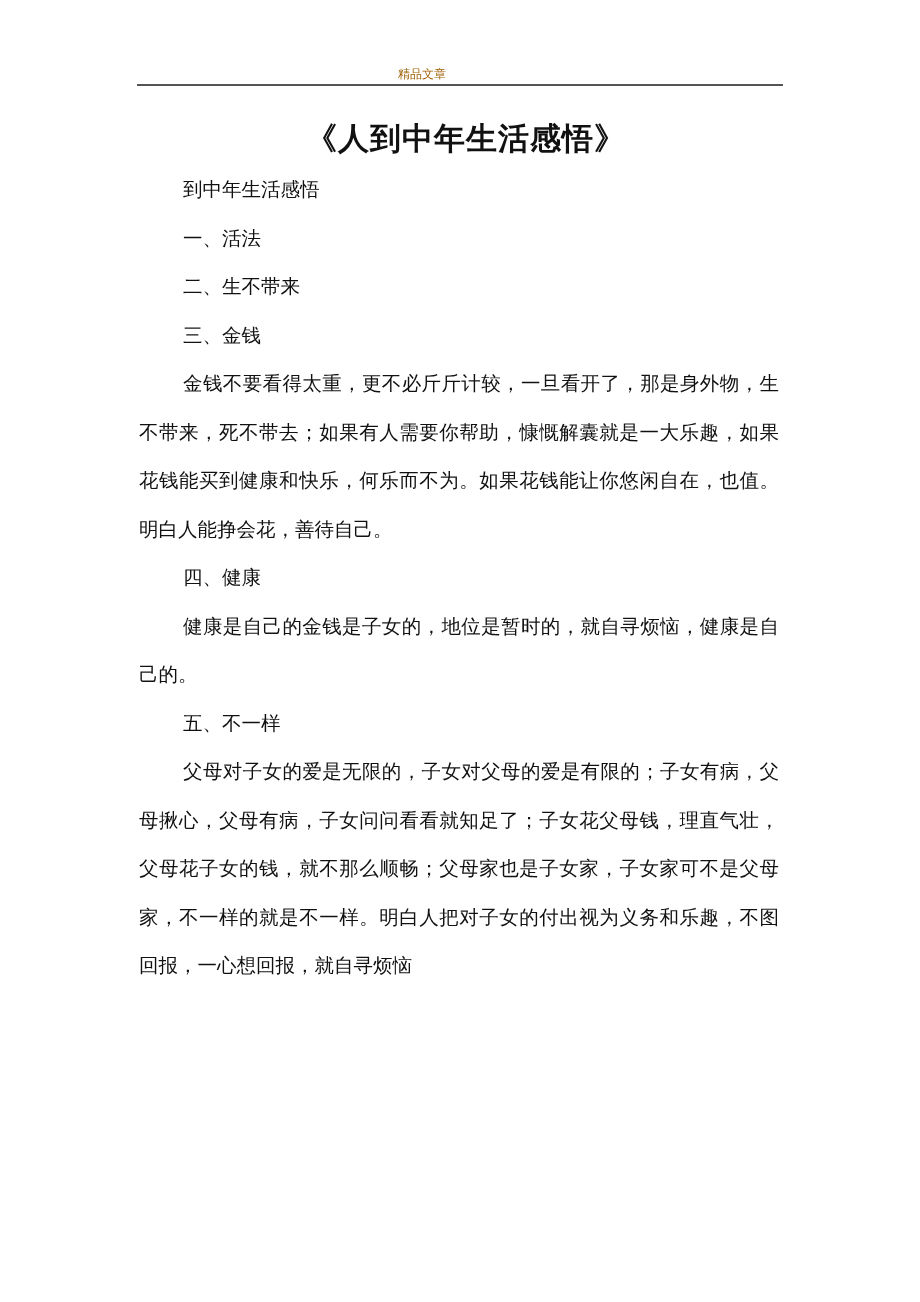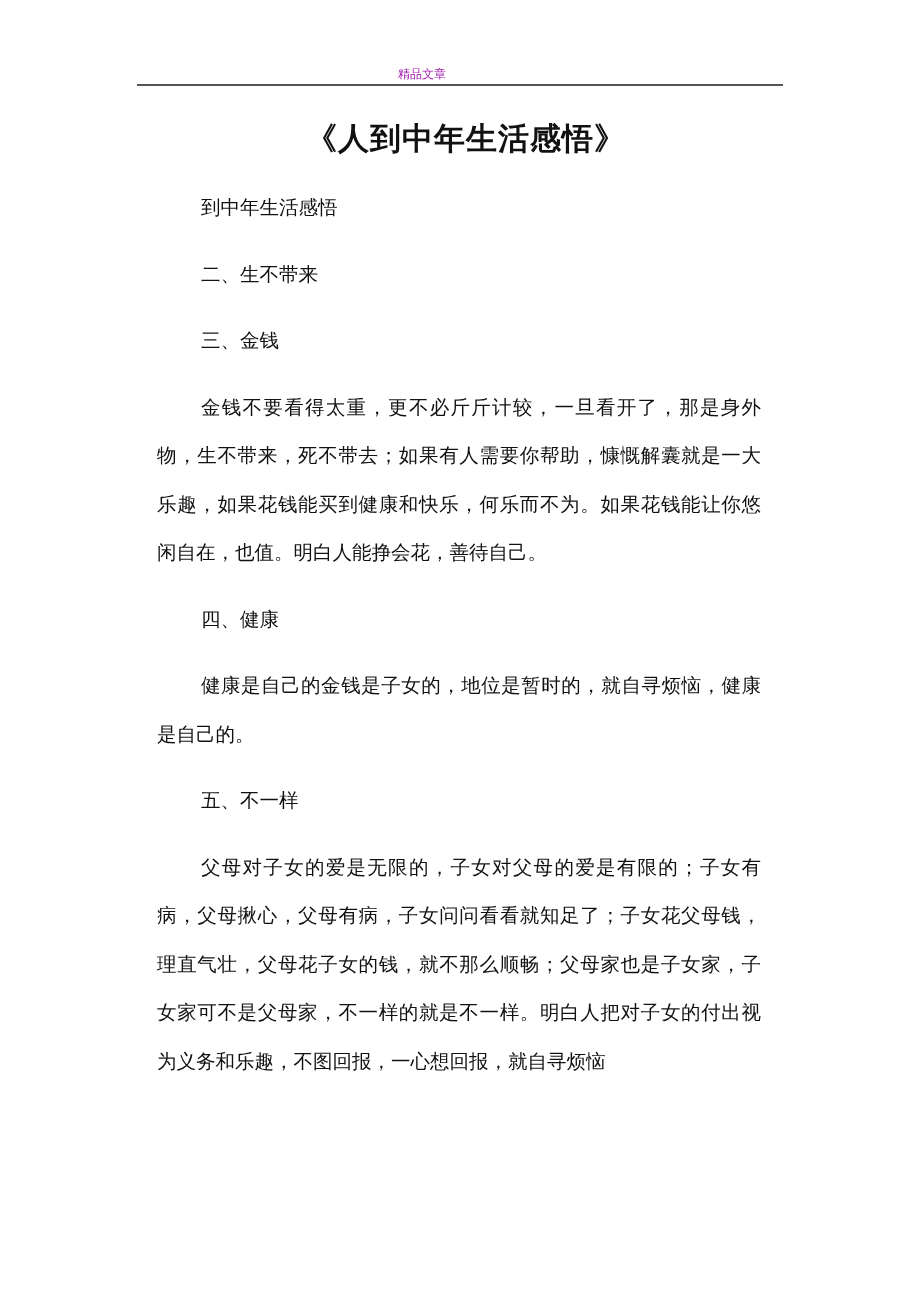--- a/index.html
+++ b/index.html
@@ -1,40 +1,41 @@
 <!DOCTYPE html>
 <html><head>
   <meta charset="utf-8">
   <style>
     html, body { margin: 0; padding: 0; background: #ffffff; }
     body { width: 920px; height: 1302px; position: relative; overflow: hidden;
            font-family: "DejaVu Serif", "Liberation Serif", serif; color: #111; }
     .header-text { position: absolute; top: 66px; left: 0; width: 844px; text-align: center;
-                   font-size: 12px; color: #a21caf; }
+                   font-size: 12px; color: #a16207; }
     .header-rule { position: absolute; top: 84px; left: 137px; width: 646px; height: 0;
                    border-top: 2px solid #555; }
     .title { position: absolute; top: 112px; left: 0; width: 920px; text-align: center;
              font-size: 31px; font-weight: bold; letter-spacing: 1px; }
     .body { position: absolute; top: 166px; left: 139px; width: 640px; }
-    .p { font-size: 19.5px; line-height: 48.5px; margin: 18px; text-align: justify; }
+    .p { font-size: 19.5px; line-height: 48.5px; margin: 0; text-align: justify; }
     .indent { text-indent: 44px; }
     .plain { padding-left: 44px; }
   </style>
 </head>
 <body>
 
 <div>
   <div class="header-text">精品文章</div>
   <div class="header-rule"></div>
 </div>
 
 <h1 class="title" style="margin:6px;">《人到中年生活感悟》</h1>
 
 <div class="body">
   <p class="p plain">到中年生活感悟</p>
+  <p class="p plain">一、活法</p>
   <p class="p plain">二、生不带来</p>
   <p class="p plain">三、金钱</p>
   <p class="p indent">金钱不要看得太重，更不必斤斤计较，一旦看开了，那是身外物，生不带来，死不带去；如果有人需要你帮助，慷慨解囊就是一大乐趣，如果花钱能买到健康和快乐，何乐而不为。如果花钱能让你悠闲自在，也值。明白人能挣会花，善待自己。</p>
   <p class="p plain">四、健康</p>
   <p class="p indent">健康是自己的金钱是子女的，地位是暂时的，就自寻烦恼，健康是自己的。</p>
   <p class="p plain">五、不一样</p>
   <p class="p indent">父母对子女的爱是无限的，子女对父母的爱是有限的；子女有病，父母揪心，父母有病，子女问问看看就知足了；子女花父母钱，理直气壮，父母花子女的钱，就不那么顺畅；父母家也是子女家，子女家可不是父母家，不一样的就是不一样。明白人把对子女的付出视为义务和乐趣，不图回报，一心想回报，就自寻烦恼</p>
 </div>
 
 </body></html>

